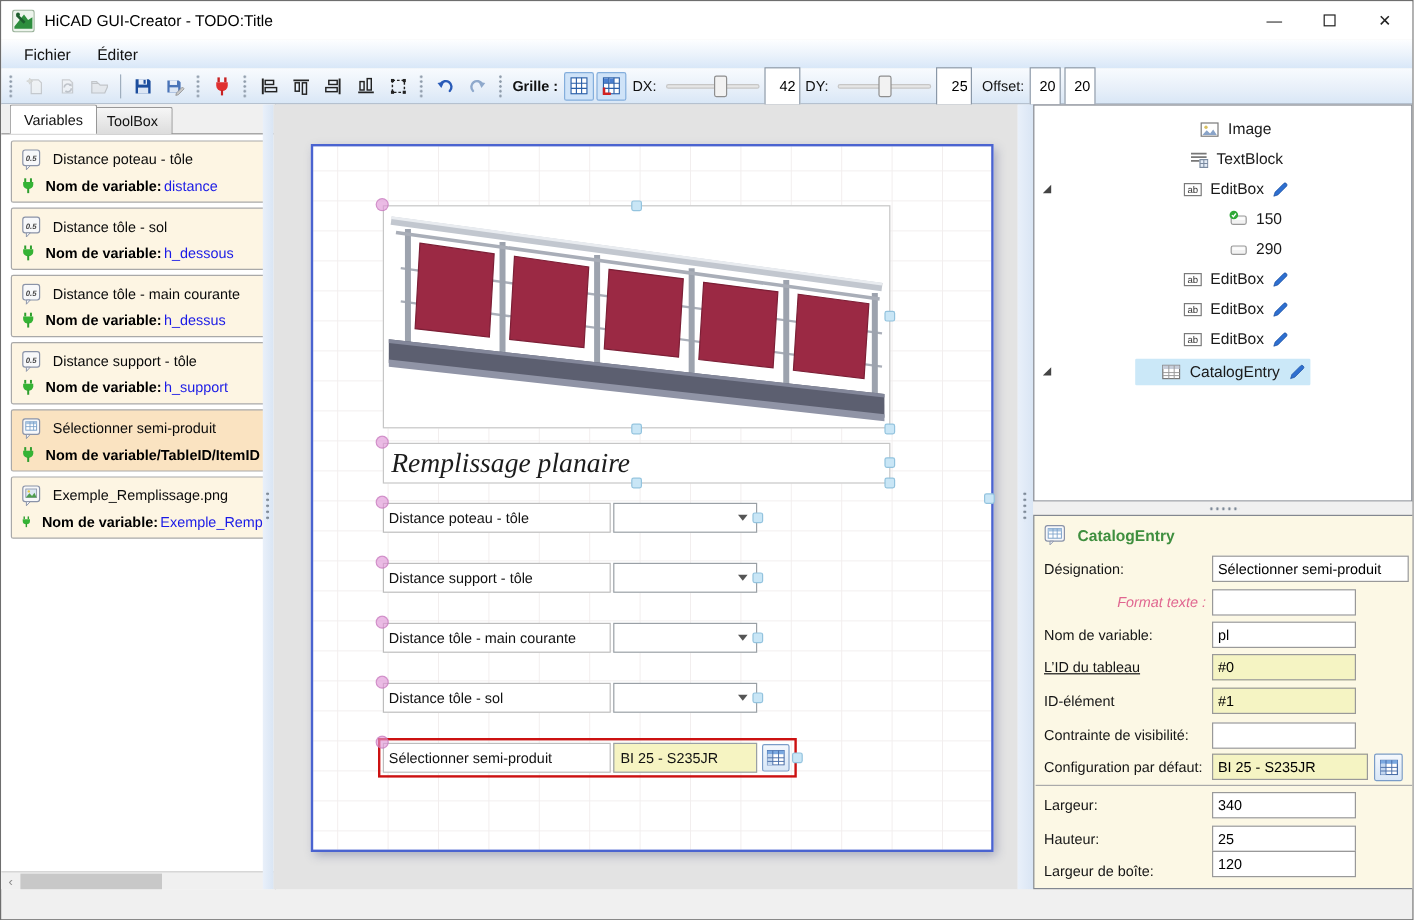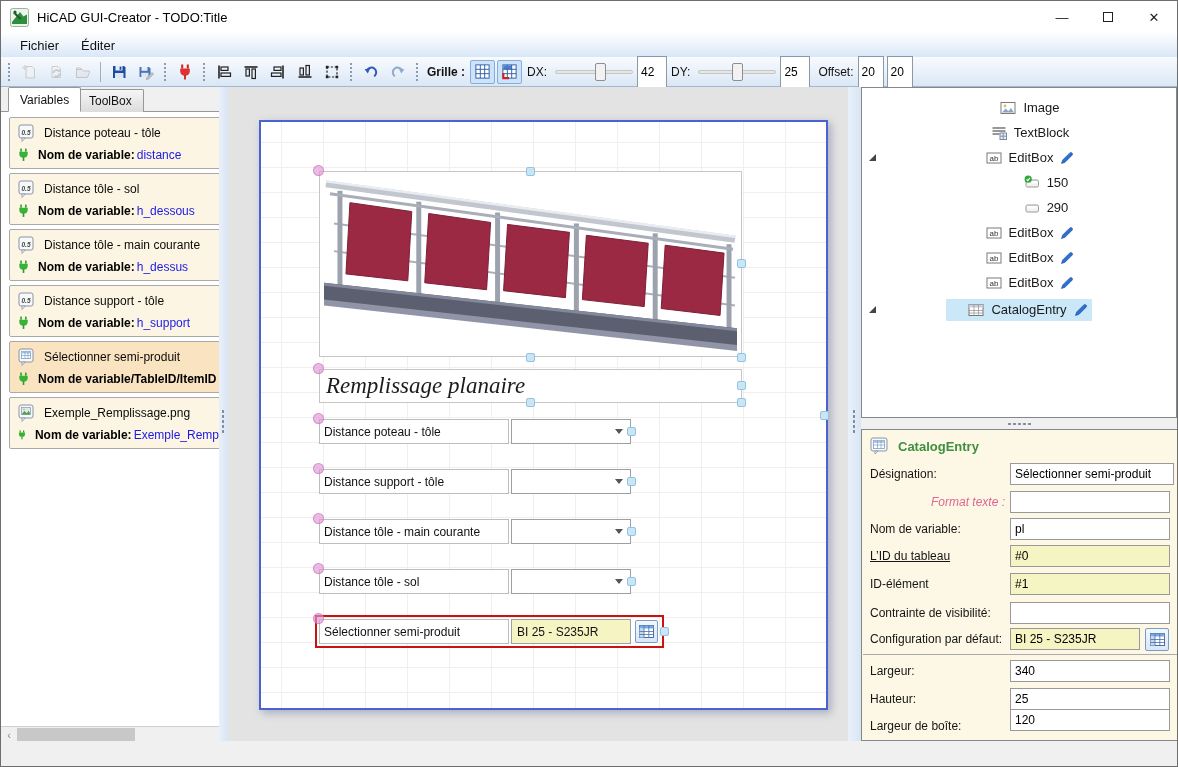--- a/index.html
+++ b/index.html
@@ -37,21 +37,21 @@
   .tbtn.toggled{background:#CFE3F8;border-color:#84AEDC;}
   .tsep{width:1px;height:20px;background:#9FAEBE;margin:0 4px;}
   .tlabel{margin:0 4px;white-space:nowrap;}
   .tlabel.bold{font-weight:bold;}
   .slider{position:relative;width:78px;height:18px;margin:0 4px;}
   .slider .track{position:absolute;left:0;right:0;top:7px;height:4px;background:#E6E6E6;
     border:1px solid #C6C6C6;border-radius:2px;}
   .slider .thumb{position:absolute;top:0;width:11px;height:18px;background:#F2F2F2;
     border:1px solid #8E8E8E;border-radius:2px;}
   .tinput{height:32px;border:1px solid #8A98A8;background:#fff;font:12px "Liberation Sans",sans-serif;
-    padding:0 3px;}
+    padding:0 3px;text-align:right;}
   .w28{width:30px;} .w26{width:26px;}
 
   
   .left-panel{left:0;top:86px;width:229px;height:654px;background:#FFFFFF;border-right:1px solid #9AA4B0;}
   .tabs{position:absolute;left:0;top:0;width:100%;height:25px;background:#F0F0F0;border-bottom:1px solid #979797;}
   .tab{position:absolute;top:2px;height:23px;padding:0 11px;display:flex;align-items:center;
     font-size:12px;border:1px solid #979797;border-bottom:none;border-radius:2px 2px 0 0;
     background:linear-gradient(#F6F6F6,#DCDCDC);}
   .tab.active{top:0;height:25px;background:#FFFFFF;border-bottom:1px solid #fff;z-index:2;}
   .var-list{position:absolute;left:0;top:26px;width:100%;bottom:15px;overflow:hidden;background:#fff;}
@@ -106,21 +106,21 @@
   .hsplit{left:860px;top:417px;width:318px;height:11px;background:#F0F0F0;display:flex;align-items:center;justify-content:center;}
   .hsplit .dots{width:26px;height:4px;
     background-image:radial-gradient(circle,#7E8A98 1.1px,transparent 1.3px);background-size:5px 4px;}
 
   .props{left:860px;top:428px;width:318px;height:312px;background:#FCF8E5;border:1px solid #828790;}
   .p-header{position:absolute;left:8px;top:7px;display:flex;align-items:center;gap:8px;}
   .p-header .txt{font-size:13px;font-weight:bold;color:#3F8F3F;}
   .p-label{position:absolute;left:8px;font-size:12px;color:#151515;height:22px;display:flex;align-items:center;}
   .p-label.pink{color:#E06690;font-style:italic;left:0;width:143px;justify-content:flex-end;}
   .p-input{position:absolute;left:148px;height:22px;border:1px solid #999;background:#fff;
-    font:12px "Liberation Sans",sans-serif;padding:0 4px;width:160px;}
+    font:12px "Liberation Sans",sans-serif;padding:0 4px;width:120px;}
   .p-input.yellow{background:#F5F4C3;}
   .p-sep{position:absolute;left:1px;width:314px;height:1px;background:#AAA;}
   .p-btn{position:absolute;left:283px;width:24px;height:23px;border:1px solid #7A9CC8;border-radius:2px;
     background:linear-gradient(#F4F8FD,#D9E7F7);display:flex;align-items:center;justify-content:center;}
 
   
   .statusbar{left:0;top:740px;width:100%;height:27px;border-top:1px solid #8A9AAC;
     background:linear-gradient(180deg,#F4F9FE 0%,#E2EEF9 50%,#C9DCF1 100%);}
   .sb{position:absolute;top:0;height:26px;display:flex;align-items:center;font-size:12px;}
   .sb-input{height:19px;border:1px solid #888;background:#fff;font:12px "Liberation Sans",sans-serif;padding:0 3px;}

